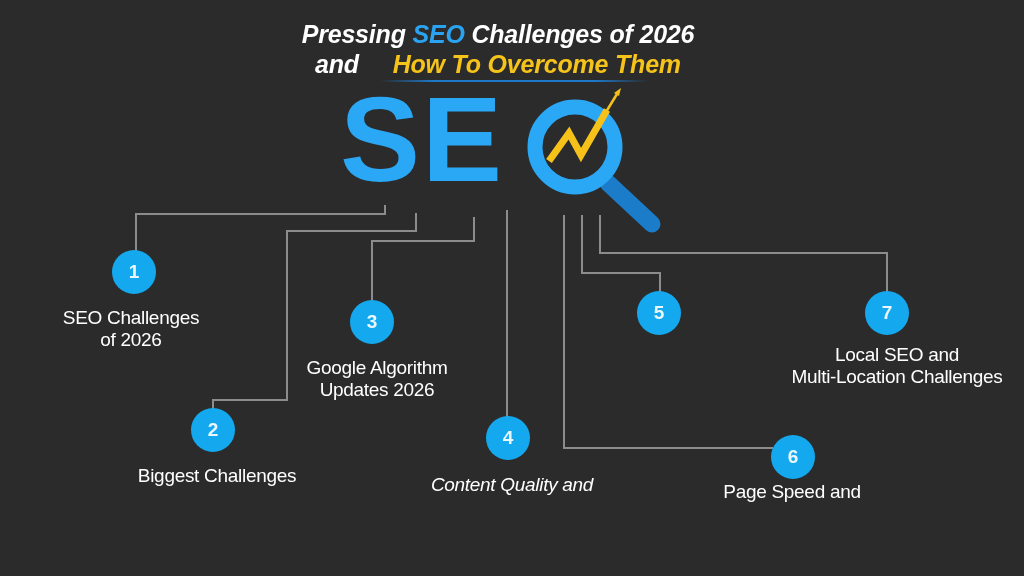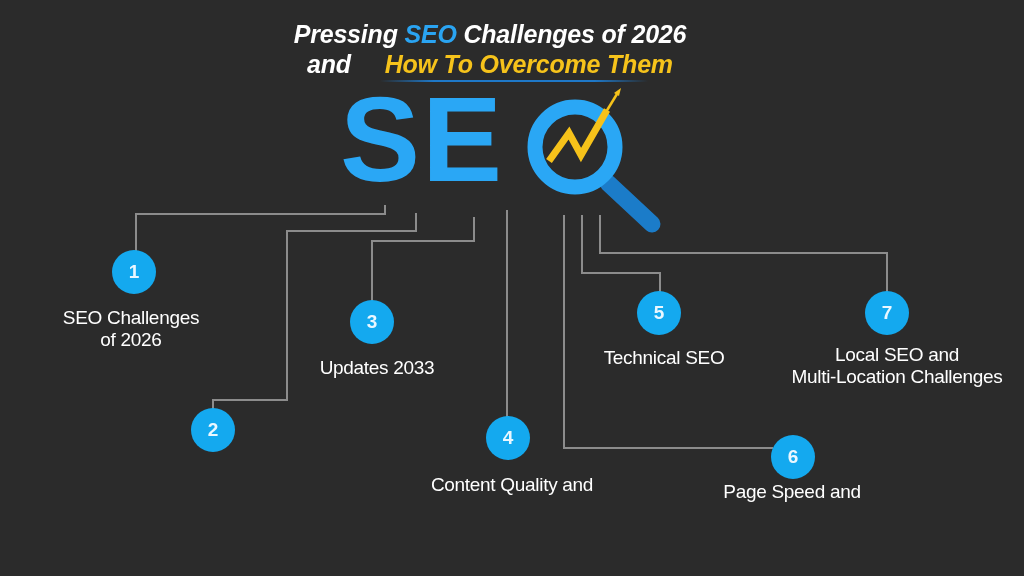--- a/index.html
+++ b/index.html
@@ -5,21 +5,21 @@
   html, body { margin: 0; padding: 0; }
   body {
     width: 1024px; height: 576px; overflow: hidden; position: relative;
     background: #2b2b2b;
     font-family: "Liberation Sans", sans-serif;
     color: #ffffff;
   }
   .title {
     position: absolute; left: 0; top: 19px; width: 980px;
     text-align: center; font-weight: 700; font-style: italic;
-    font-size: 25px; line-height: 30px; letter-spacing: -0.2px;
+    font-size: 25px; line-height: 30px; letter-spacing: -0.2px; padding-left: 8px;
   }
   .title .blue { color: #2aa4f2; }
   .title .yellow { color: #f6c31b; margin-left: 27px; }
   .title-underline {
     position: absolute; left: 380px; top: 80px; width: 268px; height: 2px;
     background: linear-gradient(to right, rgba(30,120,200,0), #1e78c8 20%, #1e78c8 80%, rgba(30,120,200,0));
   }
   .logo-letters {
     position: absolute; left: 340px; top: 74px;
     font-weight: 700; font-size: 120px; line-height: 130px;
@@ -77,29 +77,30 @@
 <div class="badge" style="left:486px; top:416px;">4</div>
 <div class="badge" style="left:637px; top:291px;">5</div>
 <div class="badge" style="left:771px; top:435px;">6</div>
 <div class="badge" style="left:865px; top:291px;">7</div>
 
 <div class="label" style="left:-19px; top:307px;">
   <span>SEO Challenges</span>
   <span>of 2026</span>
 </div>
 <div class="label" style="left:67px; top:465px;">
+  <span>Biggest Challenges</span>
 </div>
 <div class="label" style="left:227px; top:357px;">
-  <span>Updates 2033</span>
+  <span>Google Algorithm</span>
+  <span>Updates 2026</span>
 </div>
-<div class="label" style="left:362px; top:474px;">
+<div class="label" style="left:362px; top:474px;font-style:italic;">
   <span>Content Quality and</span>
 </div>
 <div class="label" style="left:514px; top:347px;">
-  <span>Technical SEO</span>
 </div>
 <div class="label" style="left:642px; top:481px;">
   <span>Page Speed and</span>
 </div>
 <div class="label" style="left:747px; top:344px;">
   <span>Local SEO and</span>
   <span>Multi-Location Challenges</span>
 </div>
 
 </body></html>

